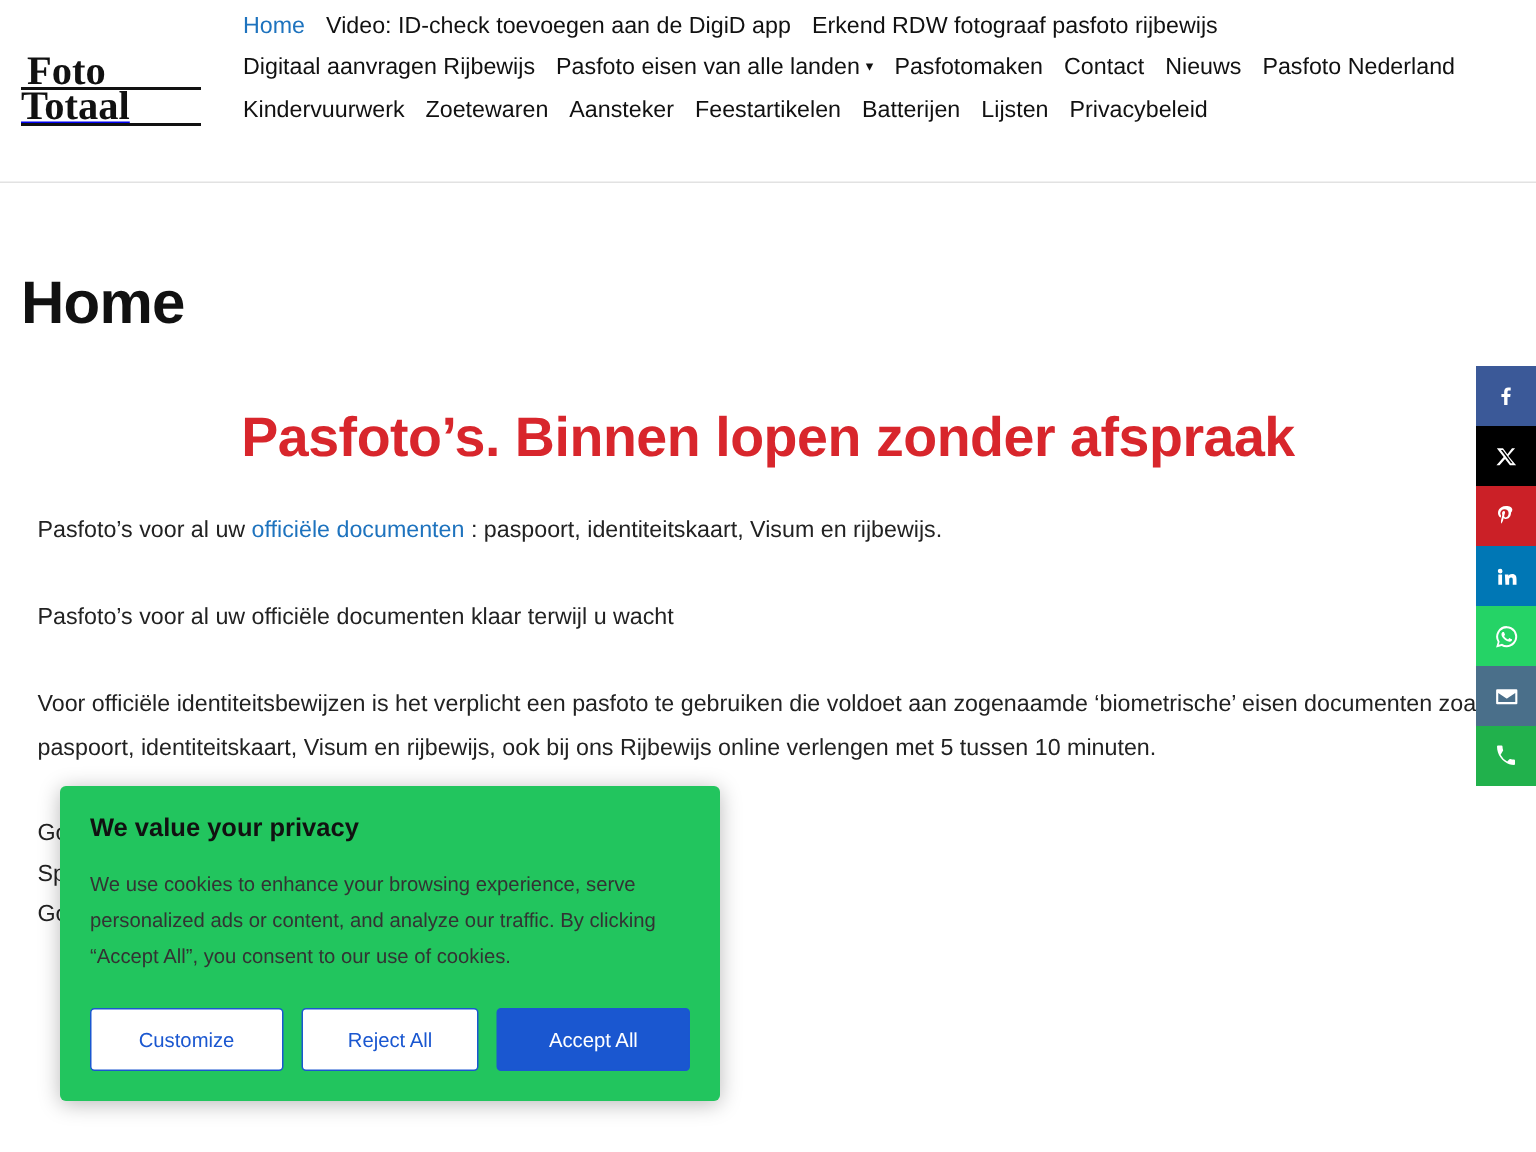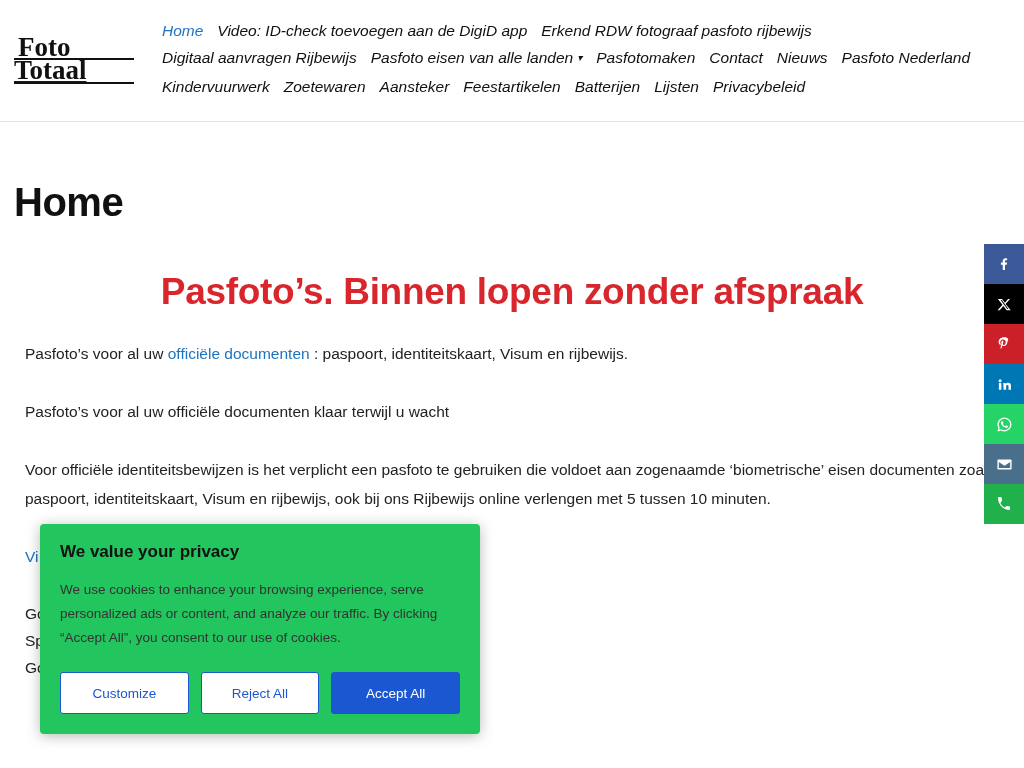--- a/index.html
+++ b/index.html
@@ -47,23 +47,22 @@
   .logo-rule2 {
     position: absolute;
     left: 0; bottom: -2px;
     width: 120px; height: 2px;
     background: #111;
   }
 
   .main-nav {
     position: absolute;
     left: 155px;
-    top: 17px;
+    top: 4px;
     width: 860px;
-    font-style: italic;
   }
   .nav-list {
     list-style: none;
     margin: 0;
     padding: 0;
     display: block;
     line-height: 27px;
     text-align: left;
   }
   .nav-list li {
@@ -221,21 +220,20 @@
 
   <div class="body-copy">
     <p>
       <span>Pasfoto’s voor al uw </span><a href="#">officiële documenten</a><span> : paspoort, identiteitskaart, Visum en rijbewijs.</span>
     </p>
     <p>Pasfoto’s voor al uw officiële documenten klaar terwijl u wacht</p>
     <p>
       <span>Voor officiële identiteitsbewijzen is het verplicht een pasfoto te gebruiken die voldoet aan zogenaamde ‘biometrische’ eisen documenten</span>
       <span>zoals paspoort, identiteitskaart, Visum en rijbewijs, ook bij ons Rijbewijs online verlengen met 5 tussen 10 minuten.</span>
     </p>
-    <p><a href="#">Vi</a></p>
   </div>
 
   <div class="list-lines" id="list-lines">
       <div>Go</div>
       <div>Sp</div>
       <div>Goedkoopste inkt Cartridges</div>
     </div>
 </main>
 
 <div class="share-rail" id="share-rail">

